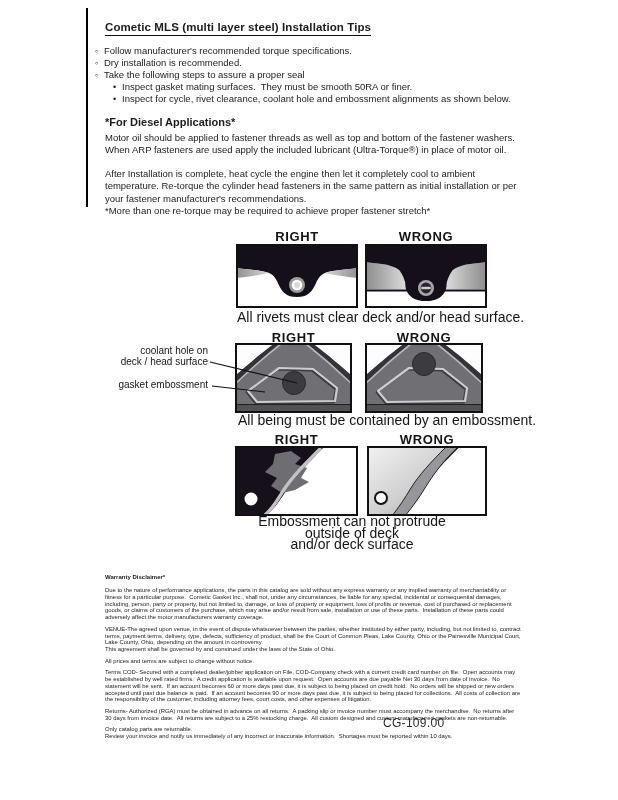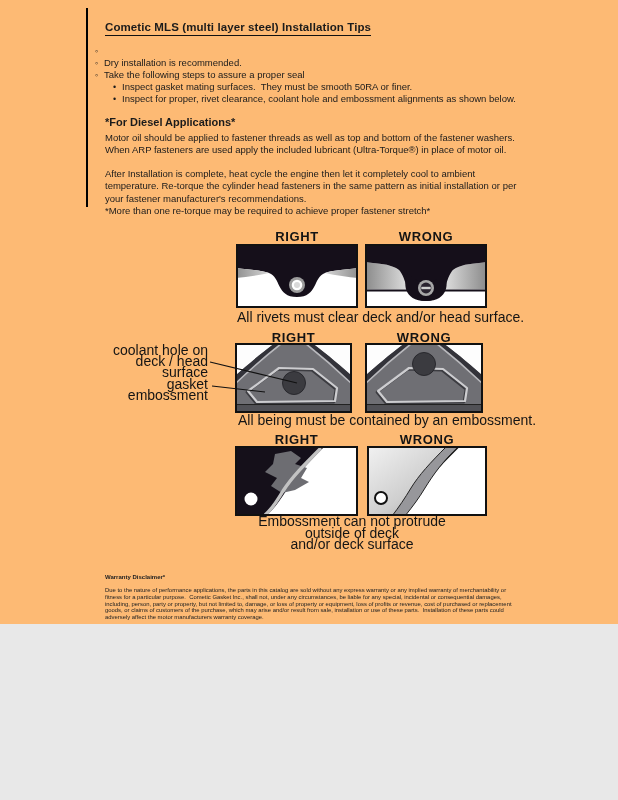--- a/index.html
+++ b/index.html
@@ -1,16 +1,16 @@
 <!DOCTYPE html>
 <html><head>
 <meta charset="utf-8">
 <style>
   html,body{margin:0;padding:0;background:#e8e8e8;}
-  .page{position:relative;width:618px;height:624px;background:#fdba74;overflow:hidden;
+  .page{position:relative;width:618px;height:800px;background:#ffffff;overflow:hidden;
         font-family:"Liberation Sans",sans-serif;color:#1b1b1b;}
   .abs{position:absolute;}
   .pre{white-space:pre-wrap;}
 
   
   .title{left:105px;top:21px;font-size:11.5px;font-weight:bold;letter-spacing:.1px;
          border-bottom:1.6px solid #111;padding-bottom:2px;}
   .scanline{left:86px;top:8px;width:1.5px;height:199px;background:#000;}
   .bullets{left:95px;top:45px;font-size:9.5px;line-height:12px;width:440px;}
   .b-row{display:flex;align-items:flex-start;}
@@ -20,21 +20,21 @@
   .para{left:105px;width:424px;font-size:9.5px;line-height:12.4px;}
   .p1{top:132px;}
   .p2{top:168px;}
   .note{top:205px;}
 
   
   .dg-label{font-size:13px;font-weight:600;letter-spacing:.6px;text-align:center;color:#141414;}
   .caption{font-size:14px;line-height:11.5px;color:#151515;text-align:center;}
   .box{position:absolute;}
   .box svg{display:block;}
-  .ann{font-size:14px;line-height:11px;text-align:right;color:#141414;}
+  .ann{font-size:10px;line-height:11px;text-align:right;color:#141414;}
   .leader{position:absolute;z-index:5;}
 
   
   .disc{left:105px;top:574px;width:416px;font-size:5.9px;line-height:6.85px;color:#222;}
   .disc .h{font-weight:bold;font-size:6px;margin:0 0 6px 0;}
   .disc p{margin:0 0 4.6px 0;}
   .disc p.tight{margin:0;}
   .code{left:383px;top:716px;font-size:12px;letter-spacing:.3px;color:#2b2b2b;}
 </style>
 </head>
@@ -42,36 +42,37 @@
 
 <div class="page">
 
   <div class="abs scanline"></div>
 
   <div class="abs title">Cometic MLS (multi layer steel) Installation Tips</div>
 
   <div class="abs bullets">
     <div class="b-row">
       <span class="marker">◦</span>
+      <span>Follow manufacturer's recommended torque specifications.</span>
     </div>
     <div class="b-row">
       <span class="marker">◦</span>
       <span>Dry installation is recommended.</span>
     </div>
     <div class="b-row">
       <span class="marker">◦</span>
       <span>Take the following steps to assure a proper seal</span>
     </div>
     <div class="b-row sub">
       <span class="marker">•</span>
       <span class="pre">Inspect gasket mating surfaces.  They must be smooth 50RA or finer.</span>
     </div>
     <div class="b-row sub">
       <span class="marker">•</span>
-      <span>Inspect for proper, rivet clearance, coolant hole and embossment alignments as shown below.</span>
+      <span>Inspect for cycle, rivet clearance, coolant hole and embossment alignments as shown below.</span>
     </div>
   </div>
 
   <div class="abs diesel-h">*For Diesel Applications*</div>
   <div class="abs para p1">Motor oil should be applied to fastener threads as well as top and bottom of the fastener washers. When ARP fasteners are used apply the included lubricant (Ultra-Torque®) in place of motor oil.</div>
   <div class="abs para p2">After Installation is complete, heat cycle the engine then let it completely cool to ambient temperature. Re-torque the cylinder head fasteners in the same pattern as initial installation or per your fastener manufacturer's recommendations.</div>
   <div class="abs para note">*More than one re-torque may be required to achieve proper fastener stretch*</div>
 
   <div class="abs dg-label" style="left:236px;top:229px;width:122px;">RIGHT</div>
   <div class="abs dg-label" style="left:365px;top:229px;width:122px;">WRONG</div>

